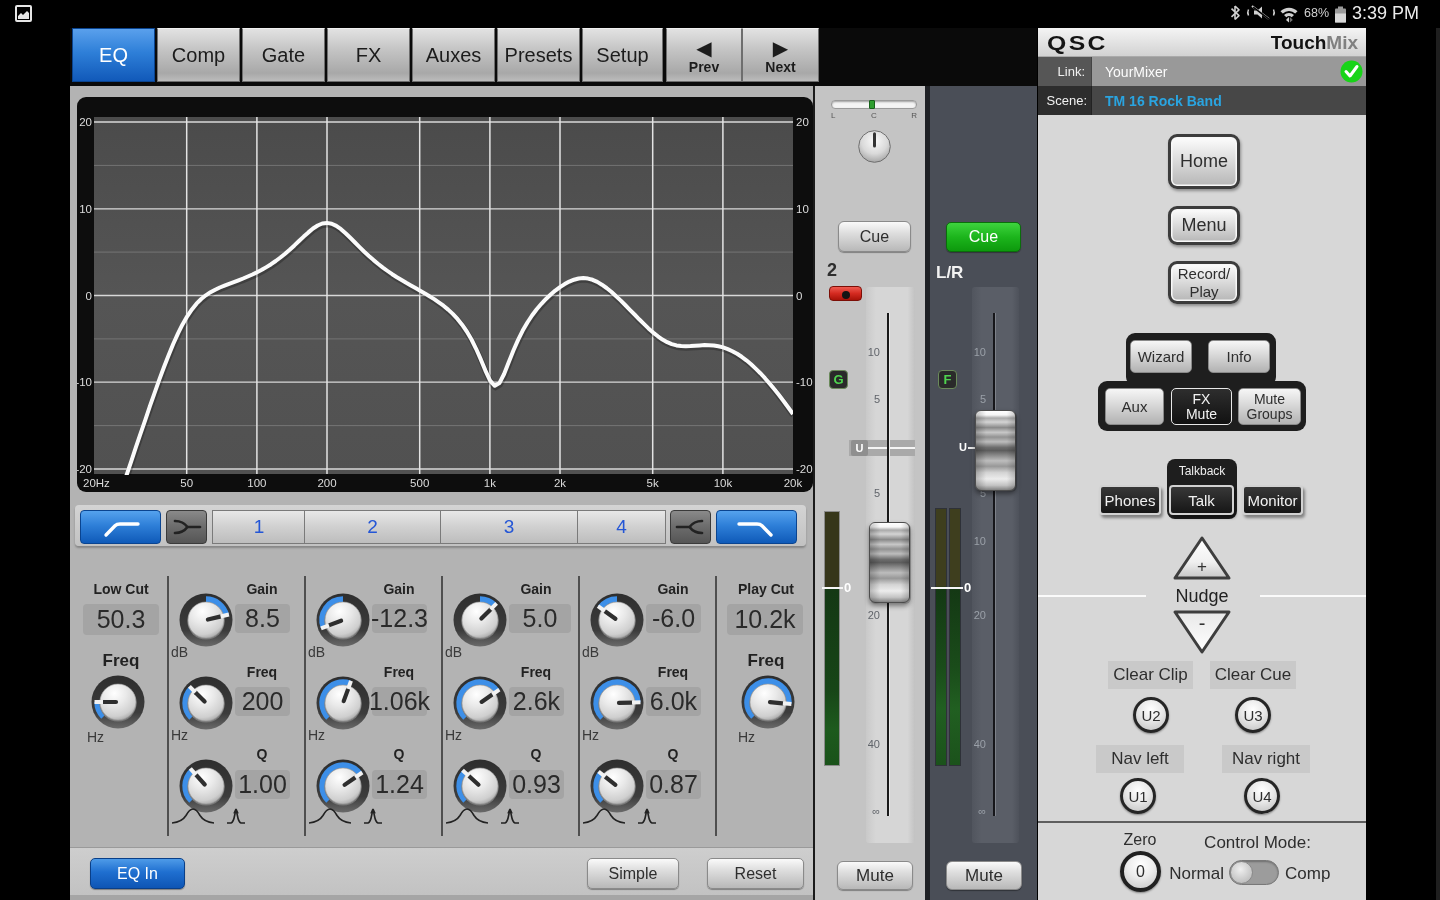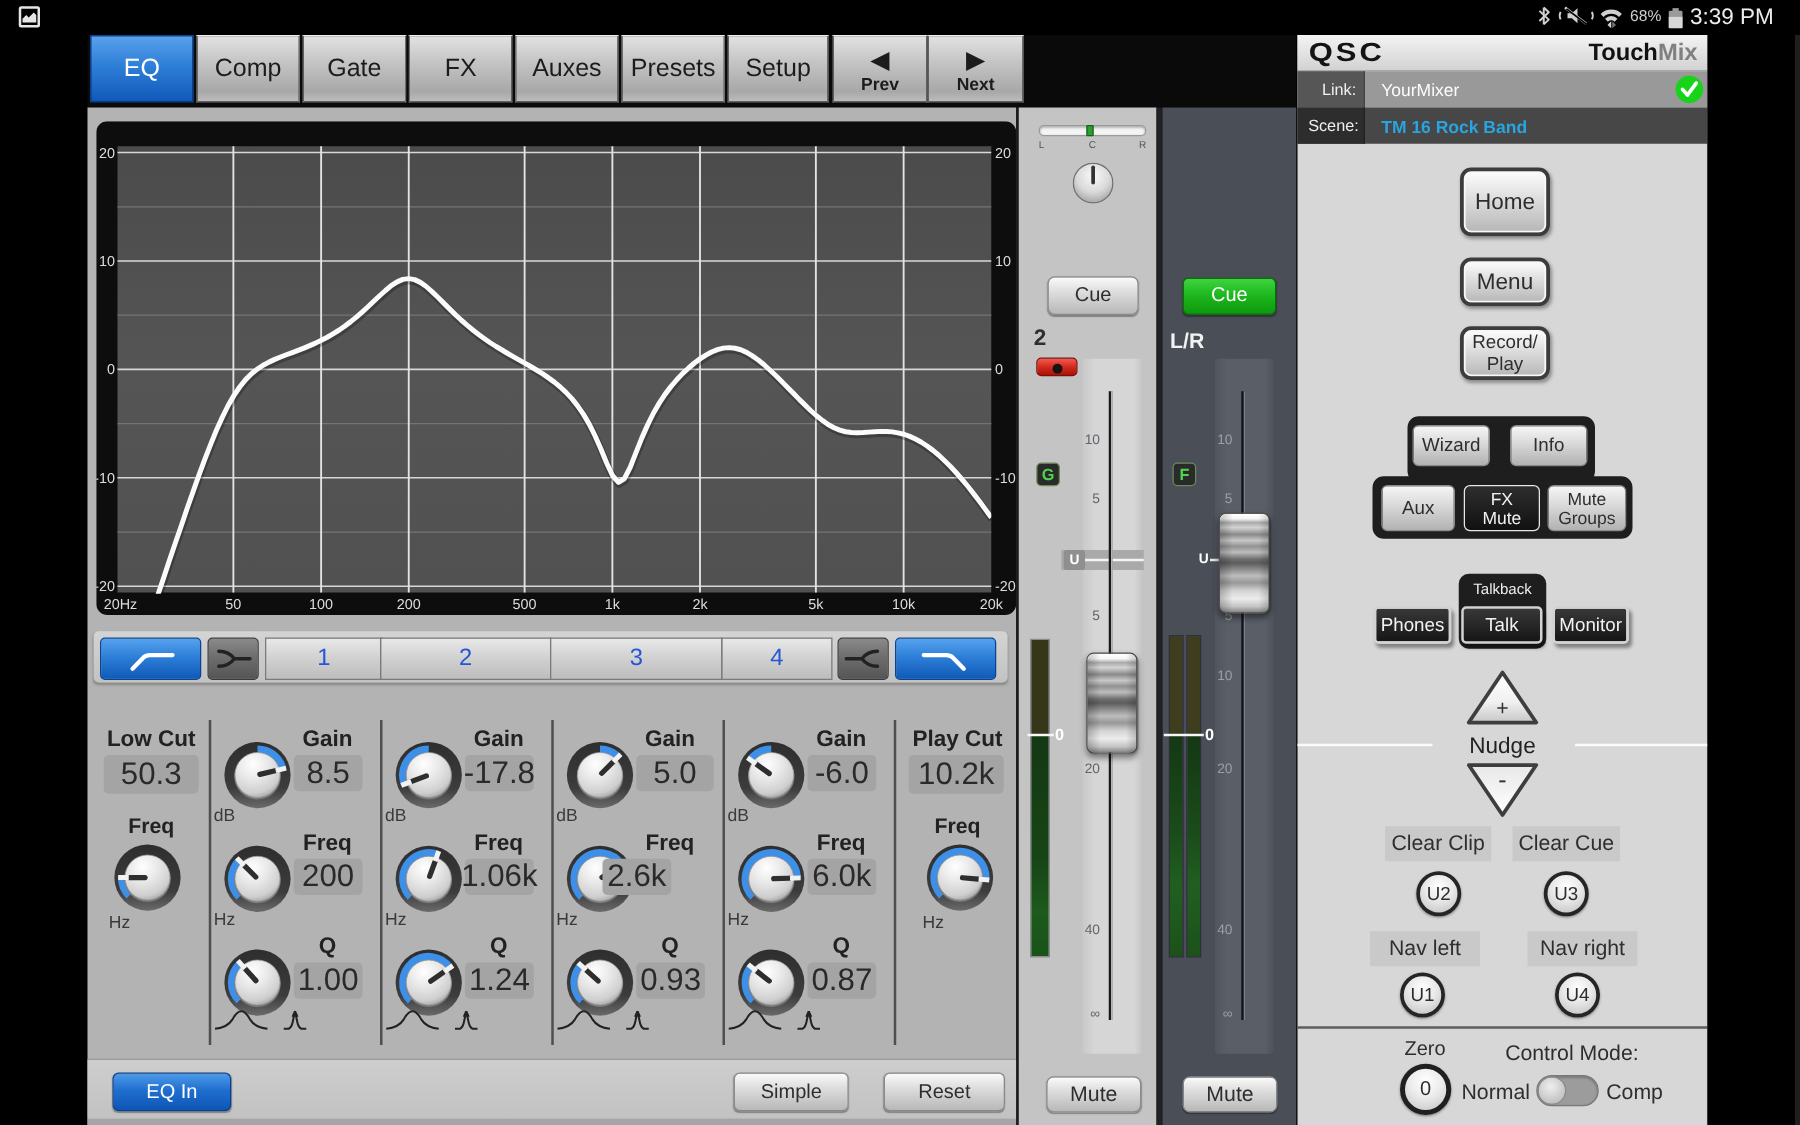--- a/index.html
+++ b/index.html
@@ -2,21 +2,21 @@
 <html><head><meta charset="utf-8"><style>
 *{margin:0;padding:0;box-sizing:border-box}
 html,body{width:1440px;height:900px;overflow:hidden;background:#000;font-family:"Liberation Sans",sans-serif}
 #scr{position:absolute;left:0;top:0;width:1440px;height:900px;background:#000}
 .ab{position:absolute}
 .knob{position:absolute}
 .tab{position:absolute;top:28px;height:54px;background:linear-gradient(180deg,#e2e2e2 0%,#c4c4c4 40%,#a8a8a8 85%,#bcbcbc 100%);border:1px solid #6e6e6e;border-top-color:#f0f0f0;color:#1c1c1c;font-size:20px;display:flex;align-items:center;justify-content:center}
 .tabblue{background:linear-gradient(180deg,#5aa0ec 0%,#2e7fd8 45%,#1159b9 100%);color:#fff;border-color:#0a4490}
 .gbtn{position:absolute;background:linear-gradient(180deg,#fafafa 0%,#e0e0e0 35%,#b8b8b8 100%);border:1px solid #8a8a8a;border-radius:5px;color:#2e2e2e;display:flex;align-items:center;justify-content:center;box-shadow:0 1px 1px rgba(0,0,0,.35)}
 .vbox{position:absolute;background:#a4a4a4;border-radius:4px;color:#2a2a2a;font-size:25px;display:flex;align-items:center;justify-content:center;box-shadow:none}
-.klabel{position:absolute;font-size:18px;color:#222;font-weight:700;text-align:center}
+.klabel{position:absolute;font-size:14px;color:#222;font-weight:700;text-align:center}
 .kunit{position:absolute;font-size:14px;color:#3a3a3a}
 .flat{position:absolute;background:#c9c9c9;color:#2e2e2e;font-size:17px;display:flex;align-items:center;justify-content:center}
 .ucirc{position:absolute;width:36px;height:36px;border-radius:50%;border:3.5px solid #252525;background:radial-gradient(circle at 50% 32%,#ffffff 0%,#e8e8e8 45%,#bdbdbd 100%);color:#2e2e2e;font-size:15px;display:flex;align-items:center;justify-content:center;box-shadow:0 1px 2px rgba(0,0,0,.4)}
 .fadelbl{position:absolute;font-size:11px;color:#60646a;text-align:right;width:16px}
 .fadelblm{position:absolute;font-size:11px;color:#9aa0a8;text-align:right;width:16px}
 </style></head><body>
 <div id="scr">
 <svg width="0" height="0">
       <defs>
 <radialGradient id="kface" cx="40%" cy="26%" r="82%">
@@ -169,21 +169,21 @@
     </svg><div class="vbox" style="left:235px;top:770px;width:55px;height:29px">1.00</div><svg class="ab" style="left:170px;top:806px" width="130" height="20" viewBox="0 0 130 20">
 <path d="M2 17 Q12 16 16 9.5 Q19.5 3 23 3 Q26.5 3 30 9.5 Q34 16 44 17" stroke="#222" stroke-width="1.6" fill="none"></path>
 <path d="M57 17 L61 17 Q63.5 16 64.5 10 L66 3 L67.5 10 Q68.5 16 71 17 L75 17 M66 3 L64 7.5 M66 3 L68 7.5" stroke="#222" stroke-width="1.6" fill="none"></path>
 </svg><div class="klabel" style="left:354px;top:581px;width:90px">Gain</div><svg class="knob" style="left:315px;top:592px" width="56" height="56" viewBox="0 0 56 56">
       <circle cx="28" cy="28" r="26.5" fill="url(#kring)"></circle>
       <path d="M8.54 35.35 A20.8 20.8 0 0 1 28.00 7.20" stroke="#3d8fe8" stroke-width="5.8" fill="none"></path>
       <circle cx="28" cy="29" r="18.6" fill="#7a7a7a"></circle>
       <circle cx="28" cy="28" r="18" fill="url(#kface)" stroke="#9a9a9a" stroke-width="0.6"></circle>
       <line x1="26.1" y1="28.7" x2="14.4" y2="33.1" stroke="#2e2e2e" stroke-width="4.2" stroke-linecap="round"></line>
       <line x1="14.0" y1="33.3" x2="6.0" y2="36.3" stroke="#f2f2f2" stroke-width="4"></line>
-    </svg><div class="vbox" style="left:372px;top:604px;width:55px;height:29px">-17.8</div><div class="kunit" style="left:308px;top:644px">dB</div><div class="klabel" style="left:354px;top:664px;width:90px">Freq</div><svg class="knob" style="left:315px;top:675px" width="56" height="56" viewBox="0 0 56 56">
+    </svg><div class="vbox" style="left:372px;top:604px;width:55px;height:29px">-12.3</div><div class="kunit" style="left:308px;top:644px">dB</div><div class="klabel" style="left:354px;top:664px;width:90px">Freq</div><svg class="knob" style="left:315px;top:675px" width="56" height="56" viewBox="0 0 56 56">
       <circle cx="28" cy="28" r="26.5" fill="url(#kring)"></circle>
       <path d="M13.29 42.71 A20.8 20.8 0 0 1 35.11 8.45" stroke="#3d8fe8" stroke-width="5.8" fill="none"></path>
       <circle cx="28" cy="29" r="18.6" fill="#7a7a7a"></circle>
       <circle cx="28" cy="28" r="18" fill="url(#kface)" stroke="#9a9a9a" stroke-width="0.6"></circle>
       <line x1="28.7" y1="26.1" x2="33.0" y2="14.4" stroke="#2e2e2e" stroke-width="4.2" stroke-linecap="round"></line>
       <line x1="33.1" y1="13.9" x2="36.0" y2="5.9" stroke="#f2f2f2" stroke-width="4"></line>
     </svg><div class="vbox" style="left:372px;top:687px;width:55px;height:29px">1.06k</div><div class="kunit" style="left:308px;top:727px">Hz</div><div class="klabel" style="left:354px;top:746px;width:90px">Q</div><svg class="knob" style="left:315px;top:758px" width="56" height="56" viewBox="0 0 56 56">
       <circle cx="28" cy="28" r="26.5" fill="url(#kring)"></circle>
       <path d="M13.29 42.71 A20.8 20.8 0 1 1 45.04 16.07" stroke="#3d8fe8" stroke-width="5.8" fill="none"></path>
       <circle cx="28" cy="29" r="18.6" fill="#7a7a7a"></circle>
@@ -200,21 +200,21 @@
       <circle cx="28" cy="28" r="18" fill="url(#kface)" stroke="#9a9a9a" stroke-width="0.6"></circle>
       <line x1="29.4" y1="26.6" x2="38.3" y2="17.7" stroke="#2e2e2e" stroke-width="4.2" stroke-linecap="round"></line>
       <line x1="38.6" y1="17.4" x2="44.6" y2="11.4" stroke="#f2f2f2" stroke-width="4"></line>
     </svg><div class="vbox" style="left:509px;top:604px;width:62px;height:29px">5.0</div><div class="kunit" style="left:445px;top:644px">dB</div><div class="klabel" style="left:491px;top:664px;width:90px">Freq</div><svg class="knob" style="left:452px;top:675px" width="56" height="56" viewBox="0 0 56 56">
       <circle cx="28" cy="28" r="26.5" fill="url(#kring)"></circle>
       <path d="M13.29 42.71 A20.8 20.8 0 1 1 45.12 16.19" stroke="#3d8fe8" stroke-width="5.8" fill="none"></path>
       <circle cx="28" cy="29" r="18.6" fill="#7a7a7a"></circle>
       <circle cx="28" cy="28" r="18" fill="url(#kface)" stroke="#9a9a9a" stroke-width="0.6"></circle>
       <line x1="29.6" y1="26.9" x2="39.9" y2="19.8" stroke="#2e2e2e" stroke-width="4.2" stroke-linecap="round"></line>
       <line x1="40.3" y1="19.5" x2="47.3" y2="14.7" stroke="#f2f2f2" stroke-width="4"></line>
-    </svg><div class="vbox" style="left:482px;top:687px;width:55px;height:29px">2.6k</div><div class="kunit" style="left:445px;top:727px">Hz</div><div class="klabel" style="left:491px;top:746px;width:90px">Q</div><svg class="knob" style="left:452px;top:758px" width="56" height="56" viewBox="0 0 56 56">
+    </svg><div class="vbox" style="left:509px;top:687px;width:55px;height:29px">2.6k</div><div class="kunit" style="left:445px;top:727px">Hz</div><div class="klabel" style="left:491px;top:746px;width:90px">Q</div><svg class="knob" style="left:452px;top:758px" width="56" height="56" viewBox="0 0 56 56">
       <circle cx="28" cy="28" r="26.5" fill="url(#kring)"></circle>
       <path d="M13.29 42.71 A20.8 20.8 0 0 1 12.54 14.08" stroke="#3d8fe8" stroke-width="5.8" fill="none"></path>
       <circle cx="28" cy="29" r="18.6" fill="#7a7a7a"></circle>
       <circle cx="28" cy="28" r="18" fill="url(#kface)" stroke="#9a9a9a" stroke-width="0.6"></circle>
       <line x1="26.5" y1="26.7" x2="17.2" y2="18.3" stroke="#2e2e2e" stroke-width="4.2" stroke-linecap="round"></line>
       <line x1="16.9" y1="18.0" x2="10.5" y2="12.3" stroke="#f2f2f2" stroke-width="4"></line>
     </svg><div class="vbox" style="left:509px;top:770px;width:55px;height:29px">0.93</div><svg class="ab" style="left:444px;top:806px" width="130" height="20" viewBox="0 0 130 20">
 <path d="M2 17 Q12 16 16 9.5 Q19.5 3 23 3 Q26.5 3 30 9.5 Q34 16 44 17" stroke="#222" stroke-width="1.6" fill="none"></path>
 <path d="M57 17 L61 17 Q63.5 16 64.5 10 L66 3 L67.5 10 Q68.5 16 71 17 L75 17 M66 3 L64 7.5 M66 3 L68 7.5" stroke="#222" stroke-width="1.6" fill="none"></path>
 </svg><div class="klabel" style="left:628px;top:581px;width:90px">Gain</div><svg class="knob" style="left:589px;top:592px" width="56" height="56" viewBox="0 0 56 56">

